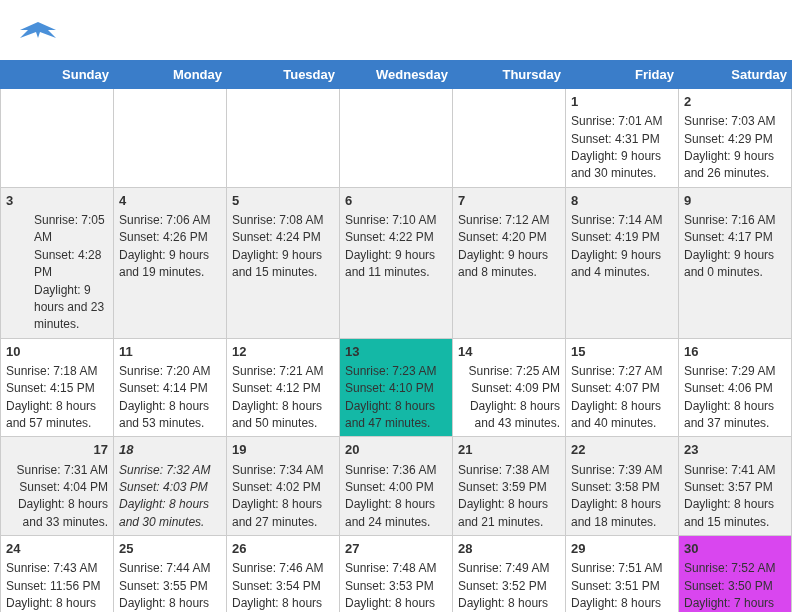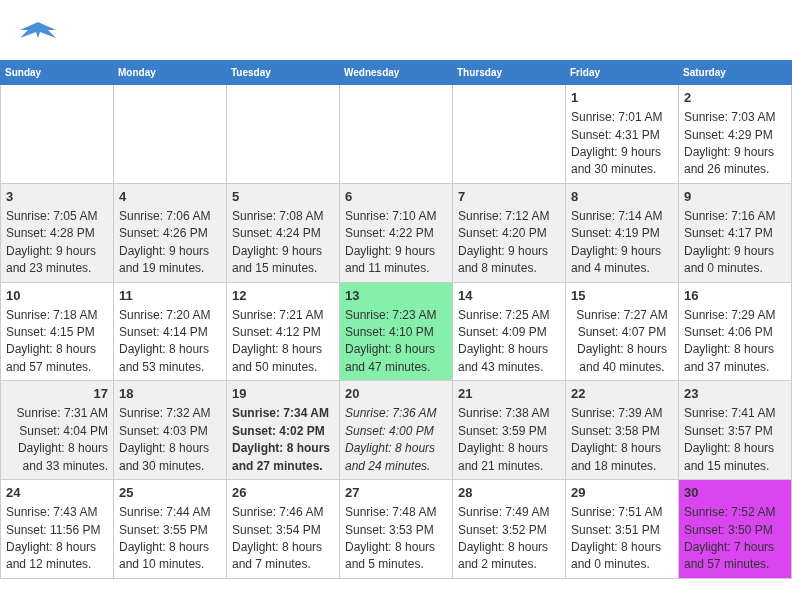--- a/index.html
+++ b/index.html
@@ -8,24 +8,24 @@
     .header { padding: 16px 20px 8px 20px; display: flex; align-items: flex-start; justify-content: space-between; }
     
     .title-section { text-align: right; }
     .month-title { font-size: 36px; font-weight: bold; color: #333; line-height: 1.1; }
     .location { font-size: 16px; color: #555; margin-top: 2px; }
     
     .calendar { width: 100%; border-collapse: collapse; margin: 0; }
     .calendar th {
       background: #3a7dc9;
       color: #fff;
-      font-size: 10px;
+      font-size: 13px;
       font-weight: bold;
       padding: 6px 4px;
-      text-align: left;
+      text-align: right;
       border: 1px solid #3a7dc9;
     }
     .calendar td {
       border: 1px solid #ccc;
       vertical-align: top;
       padding: 4px 5px;
       width: 113px;
       min-height: 80px;
       font-size: 10.5px;
       line-height: 1.4;
@@ -92,21 +92,21 @@
         <td style="background: rgb(255, 255, 255);">
           <span class="day-num">2</span>
           <div class="day-info" style="white-space: pre-line;">Sunrise: 7:03 AM
 Sunset: 4:29 PM
 Daylight: 9 hours and 26 minutes.</div>
         </td>
       </tr>
       <tr>
         <td style="background: rgb(240, 240, 240);">
           <span class="day-num">3</span>
-          <div class="day-info" style="white-space: pre-line;">Sunrise: 7:05 AM
+          <div class="day-info" style="white-space: pre-line; margin-left: 28px;">Sunrise: 7:05 AM
 Sunset: 4:28 PM
 Daylight: 9 hours and 23 minutes.</div>
         </td>
         <td style="background: rgb(240, 240, 240);">
           <span class="day-num">4</span>
           <div class="day-info" style="white-space: pre-line;">Sunrise: 7:06 AM
 Sunset: 4:26 PM
 Daylight: 9 hours and 19 minutes.</div>
         </td>
         <td style="background: rgb(240, 240, 240);">
@@ -152,67 +152,67 @@
           <div class="day-info" style="white-space: pre-line;">Sunrise: 7:20 AM
 Sunset: 4:14 PM
 Daylight: 8 hours and 53 minutes.</div>
         </td>
         <td style="background: rgb(255, 255, 255);">
           <span class="day-num">12</span>
           <div class="day-info" style="white-space: pre-line;">Sunrise: 7:21 AM
 Sunset: 4:12 PM
 Daylight: 8 hours and 50 minutes.</div>
         </td>
-        <td style="background: #86efac;">
+        <td style="background: #14b8a6;">
           <span class="day-num">13</span>
           <div class="day-info" style="white-space: pre-line;">Sunrise: 7:23 AM
 Sunset: 4:10 PM
 Daylight: 8 hours and 47 minutes.</div>
         </td>
         <td style="background: rgb(255, 255, 255);">
           <span class="day-num">14</span>
-          <div class="day-info" style="white-space: pre-line;">Sunrise: 7:25 AM
+          <div class="day-info" style="white-space: pre-line; text-align: right;">Sunrise: 7:25 AM
 Sunset: 4:09 PM
 Daylight: 8 hours and 43 minutes.</div>
         </td>
         <td style="background: rgb(255, 255, 255);">
           <span class="day-num">15</span>
-          <div class="day-info" style="white-space: pre-line; text-align: center;">Sunrise: 7:27 AM
+          <div class="day-info" style="white-space: pre-line;">Sunrise: 7:27 AM
 Sunset: 4:07 PM
 Daylight: 8 hours and 40 minutes.</div>
         </td>
         <td style="background: rgb(255, 255, 255);">
           <span class="day-num">16</span>
           <div class="day-info" style="white-space: pre-line;">Sunrise: 7:29 AM
 Sunset: 4:06 PM
 Daylight: 8 hours and 37 minutes.</div>
         </td>
       </tr>
       <tr>
         <td style="background: rgb(240, 240, 240); text-align: right;">
           <span class="day-num">17</span>
           <div class="day-info" style="white-space: pre-line;">Sunrise: 7:31 AM
 Sunset: 4:04 PM
 Daylight: 8 hours and 33 minutes.</div>
         </td>
-        <td style="background: rgb(240, 240, 240);">
+        <td style="background: rgb(240, 240, 240); font-style: italic;">
           <span class="day-num">18</span>
           <div class="day-info" style="white-space: pre-line;">Sunrise: 7:32 AM
 Sunset: 4:03 PM
 Daylight: 8 hours and 30 minutes.</div>
         </td>
         <td style="background: rgb(240, 240, 240);">
           <span class="day-num">19</span>
-          <div class="day-info" style="white-space: pre-line; font-weight: bold;">Sunrise: 7:34 AM
+          <div class="day-info" style="white-space: pre-line;">Sunrise: 7:34 AM
 Sunset: 4:02 PM
 Daylight: 8 hours and 27 minutes.</div>
         </td>
         <td style="background: rgb(240, 240, 240);">
           <span class="day-num">20</span>
-          <div class="day-info" style="white-space: pre-line; font-style: italic;">Sunrise: 7:36 AM
+          <div class="day-info" style="white-space: pre-line;">Sunrise: 7:36 AM
 Sunset: 4:00 PM
 Daylight: 8 hours and 24 minutes.</div>
         </td>
         <td style="background: rgb(240, 240, 240);">
           <span class="day-num">21</span>
           <div class="day-info" style="white-space: pre-line;">Sunrise: 7:38 AM
 Sunset: 3:59 PM
 Daylight: 8 hours and 21 minutes.</div>
         </td>
         <td style="background: rgb(240, 240, 240);">

